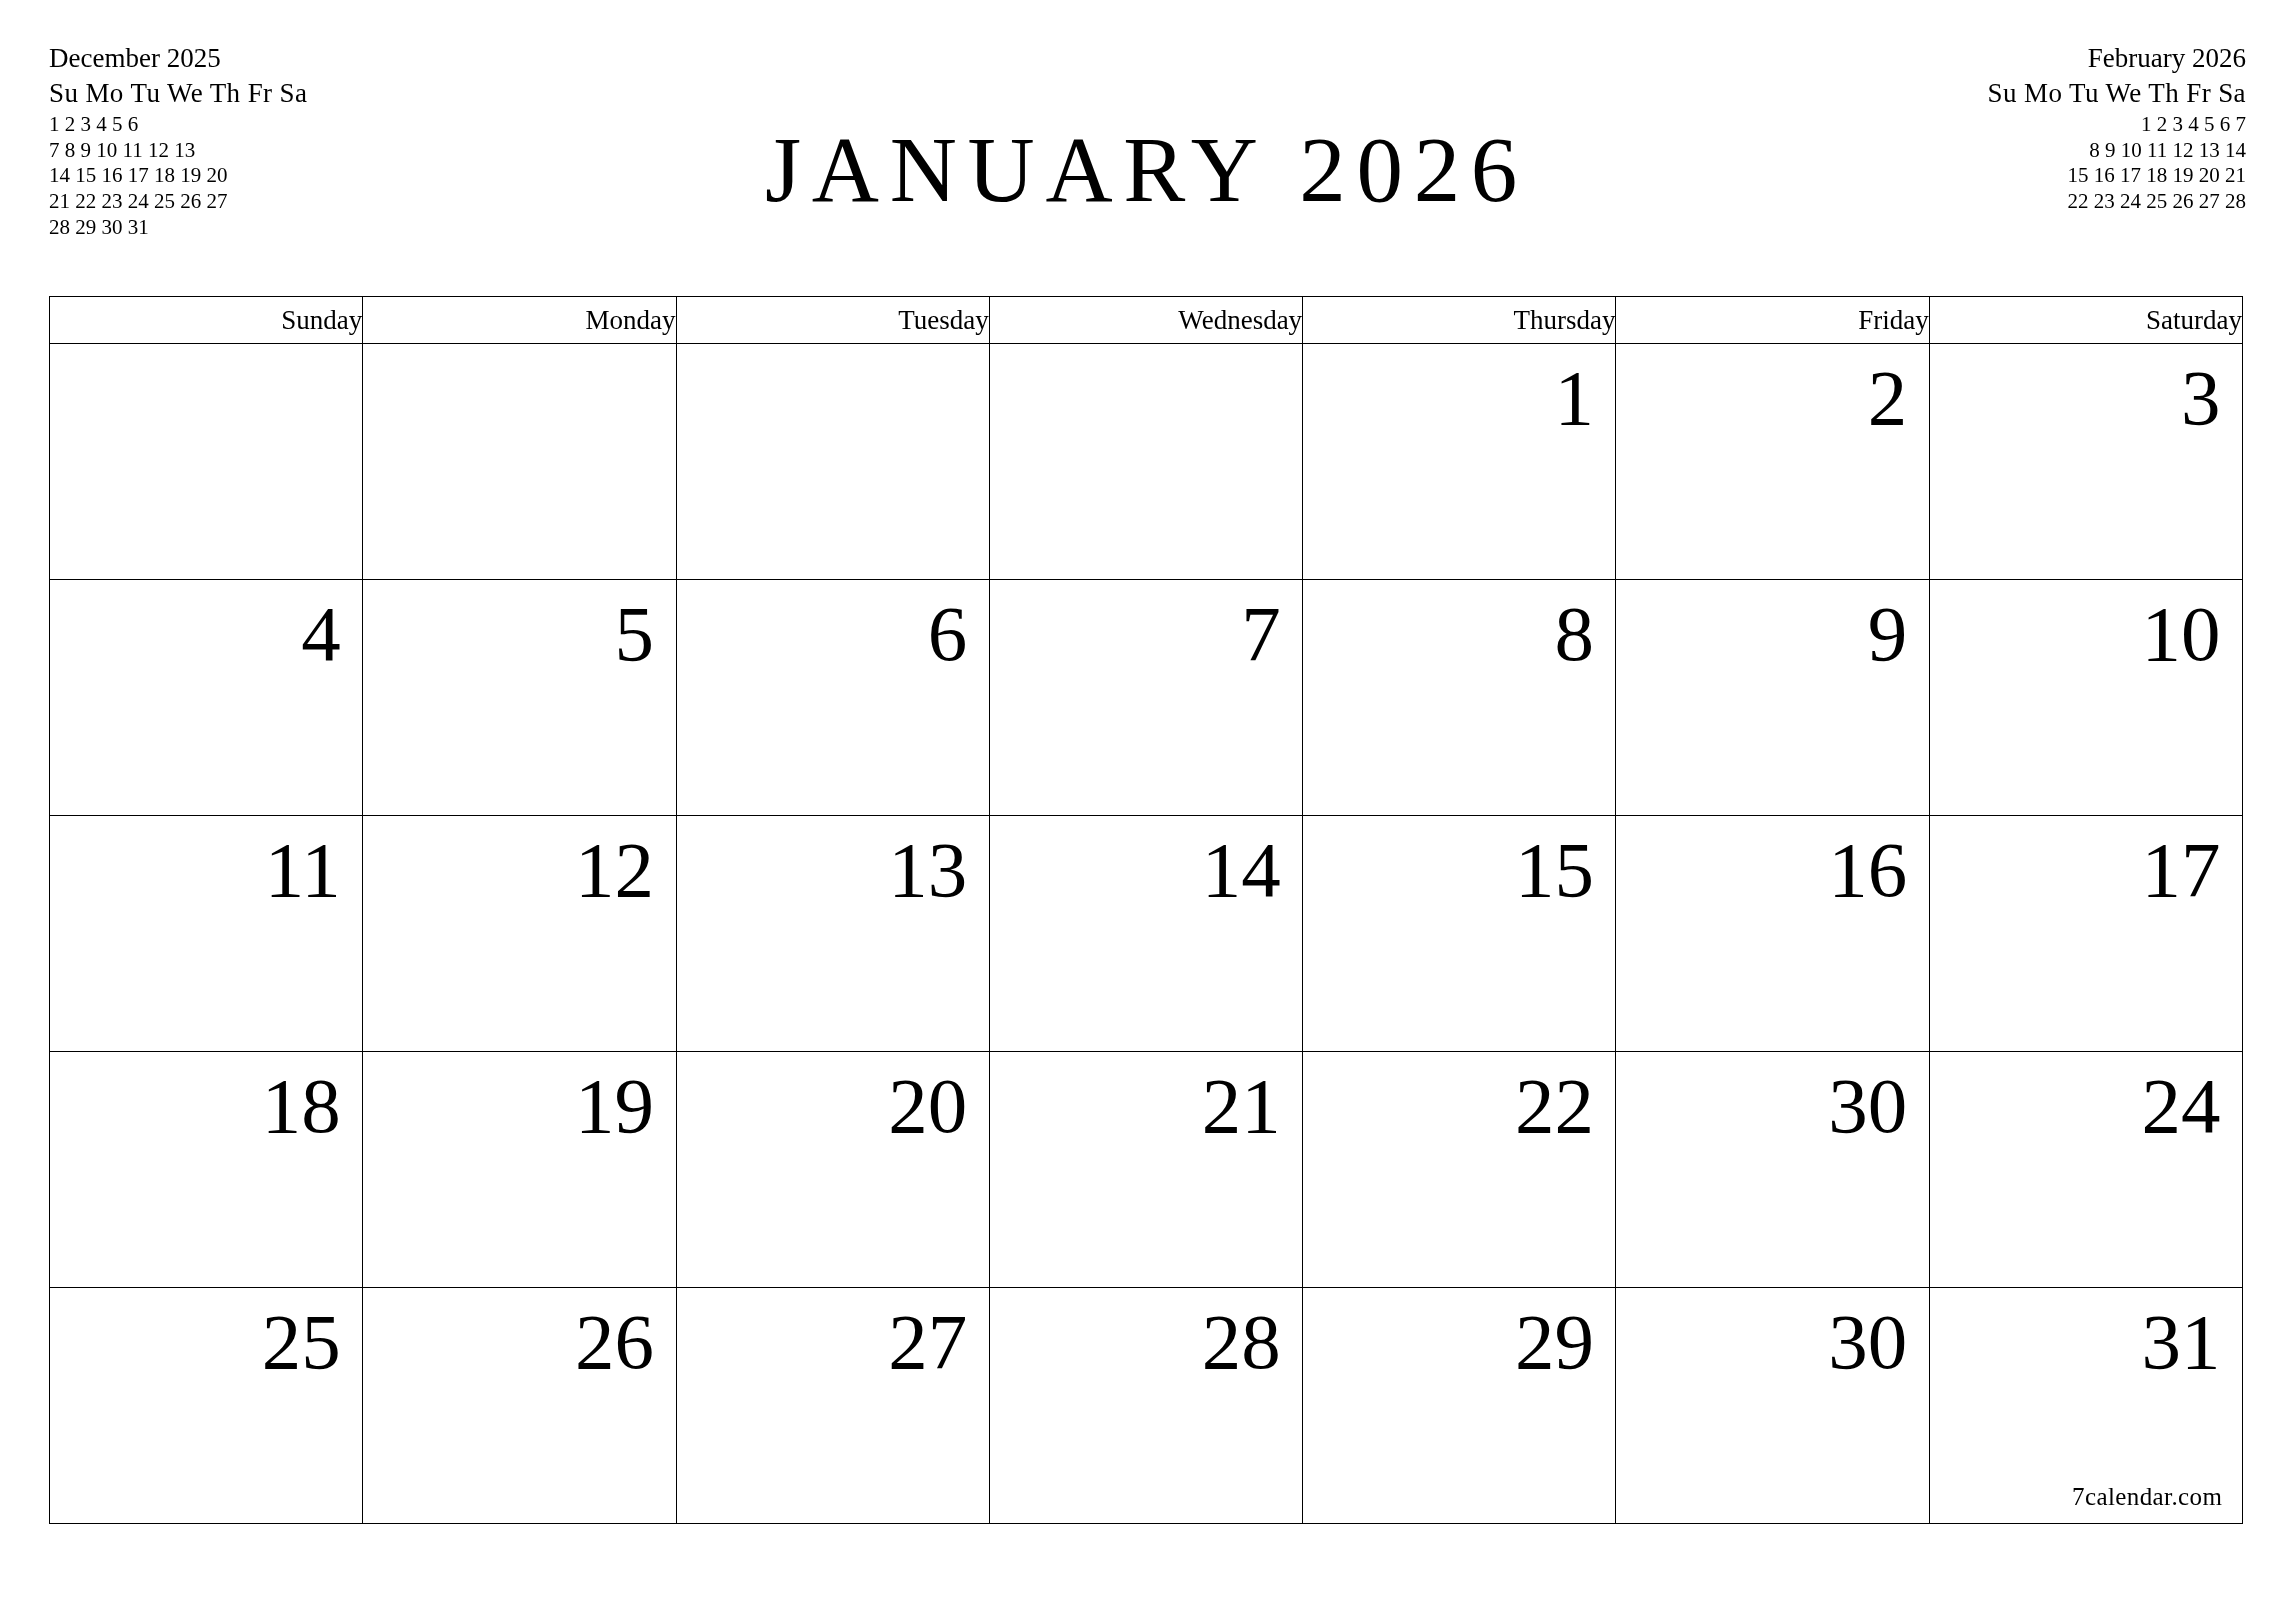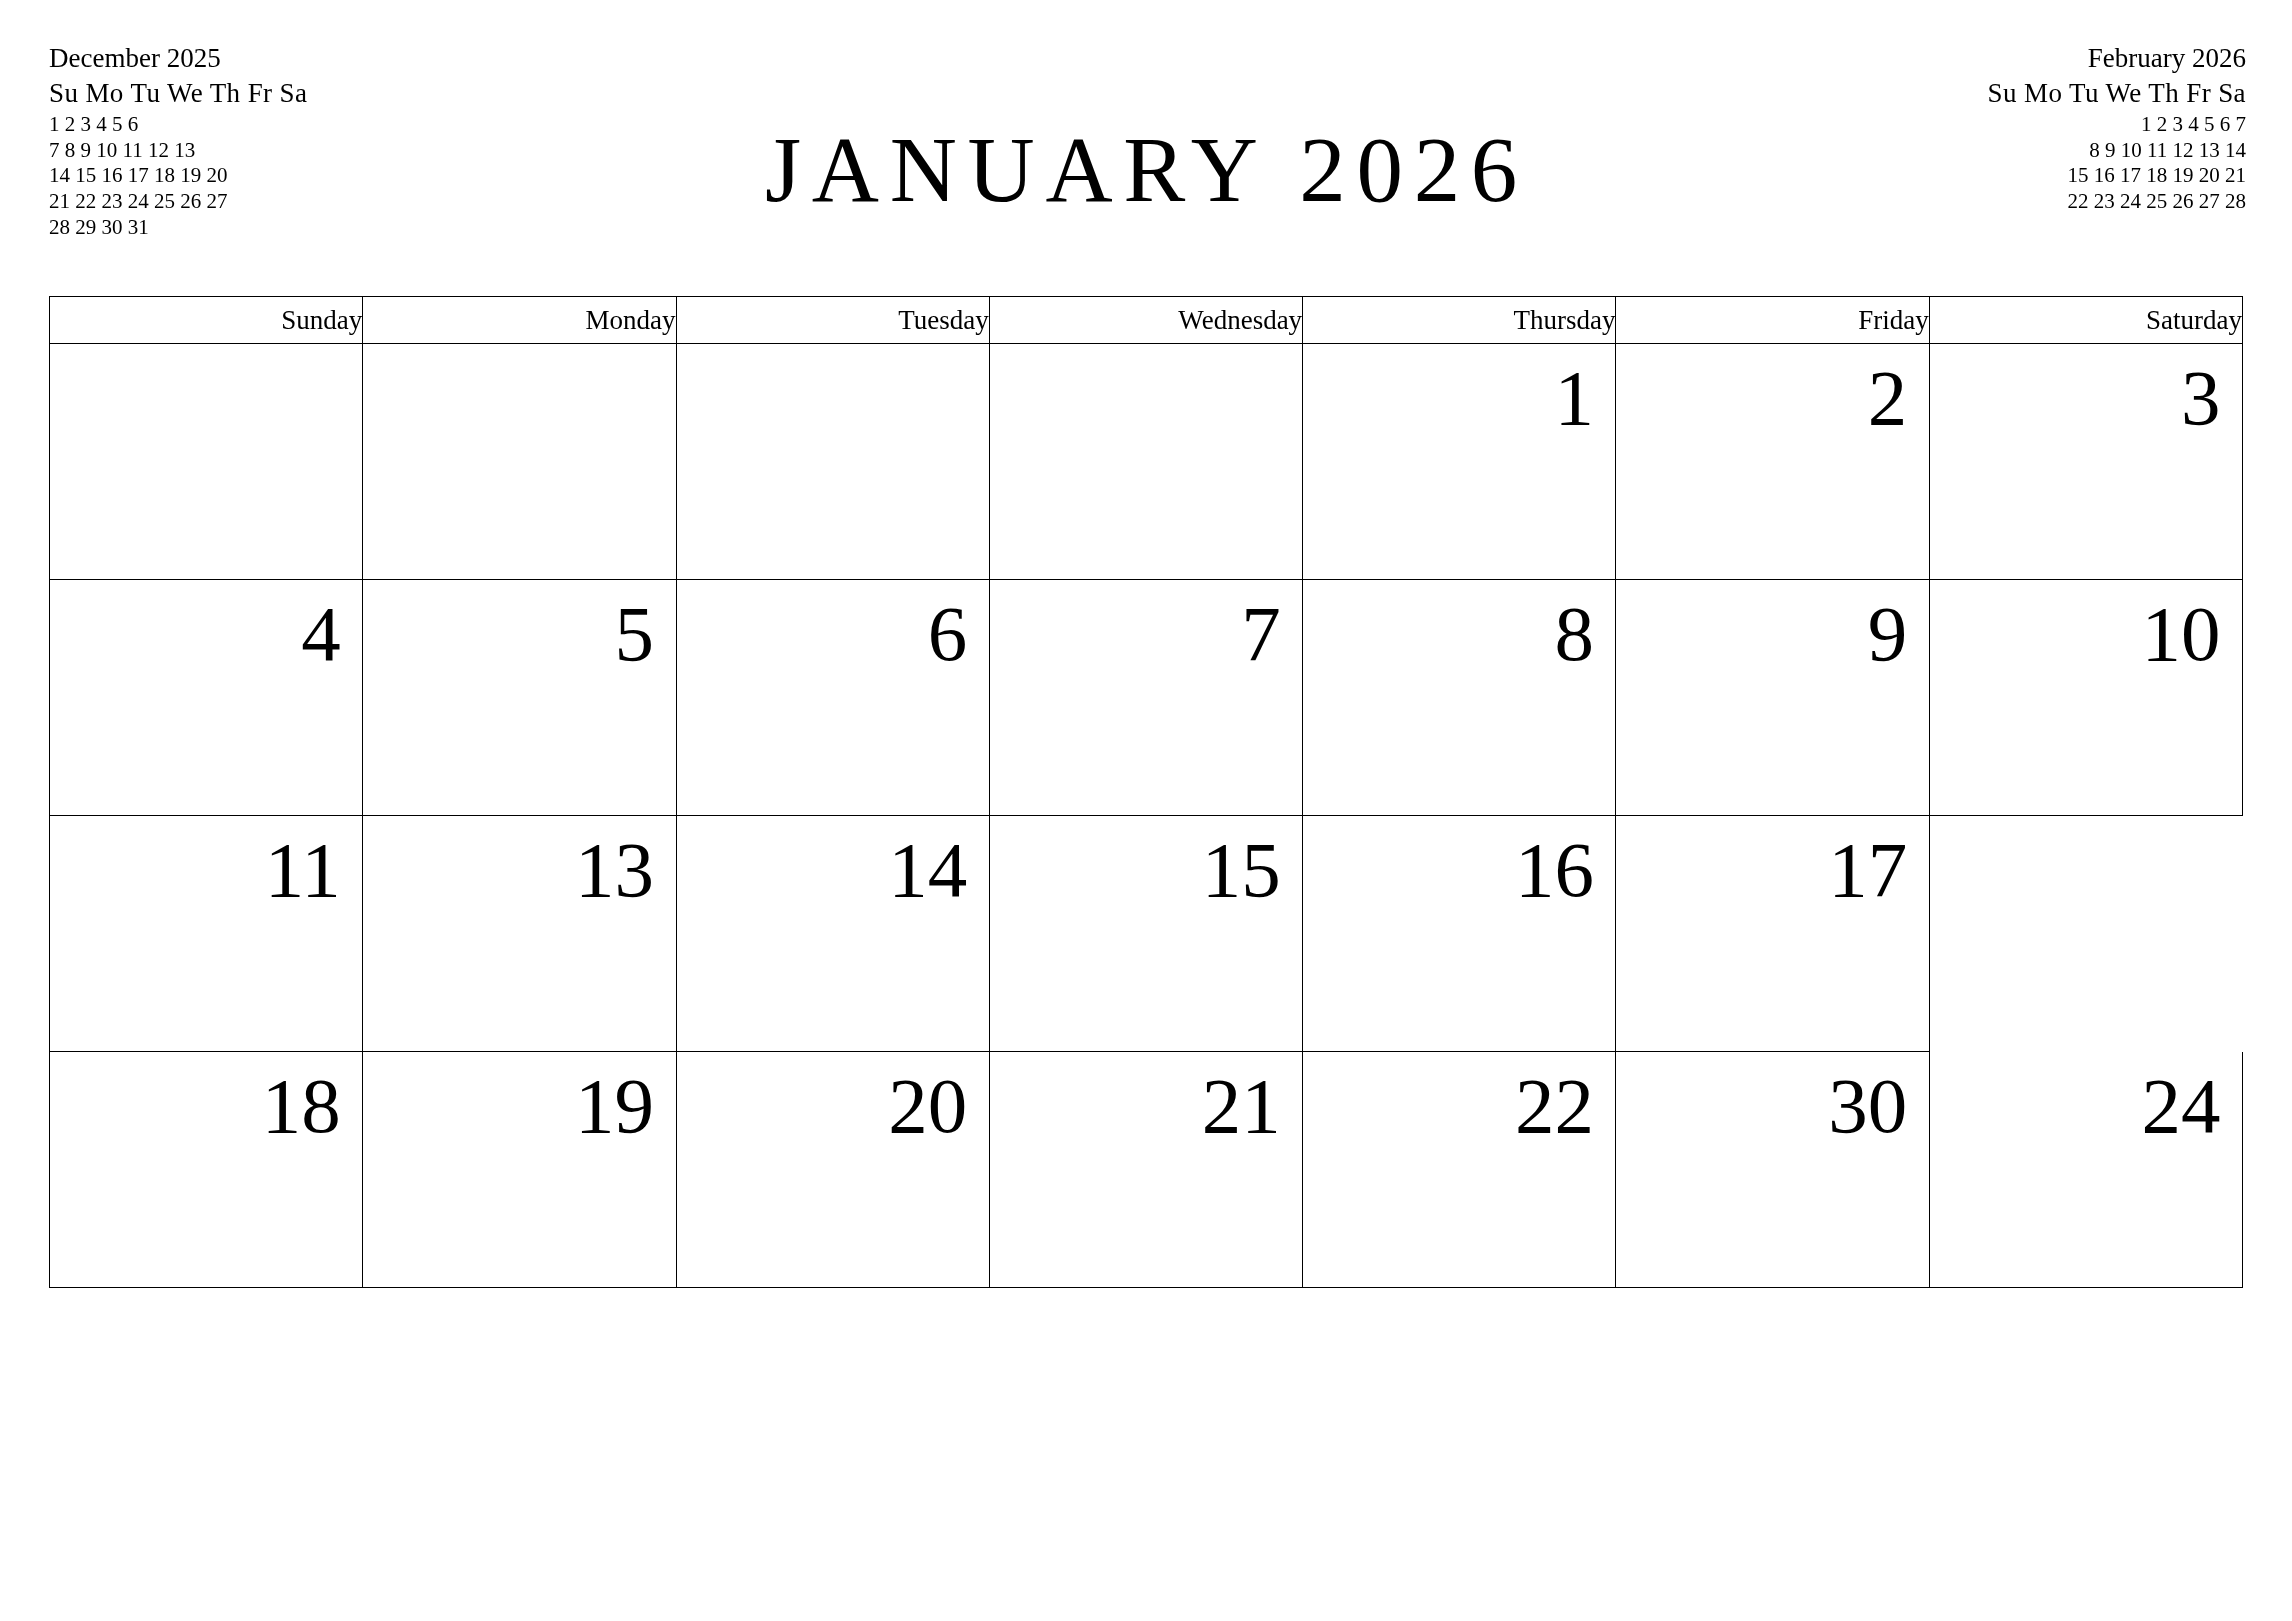--- a/index.html
+++ b/index.html
@@ -204,20 +204,23 @@
       <div class="cell">
           <span class="daynum">10</span>
         </div>
     </div>
 
     <div class="row week-row">
       <div class="cell">
           <span class="daynum">11</span>
         </div>
       <div class="cell">
+          <span class="daynum">12</span>
+        </div>
+      <div class="cell">
           <span class="daynum">13</span>
         </div>
       <div class="cell">
           <span class="daynum">14</span>
         </div>
       <div class="cell">
           <span class="daynum">15</span>
         </div>
       <div class="cell">
           <span class="daynum">16</span>
@@ -244,16 +247,40 @@
           <span class="daynum">22</span>
         </div>
       <div class="cell">
           <span class="daynum">30</span>
         </div>
       <div class="cell">
           <span class="daynum">24</span>
         </div>
     </div>
 
+    <div class="row week-row">
+      <div class="cell">
+          <span class="daynum">25</span>
+        </div>
+      <div class="cell">
+          <span class="daynum">26</span>
+        </div>
+      <div class="cell">
+          <span class="daynum">27</span>
+        </div>
+      <div class="cell">
+          <span class="daynum">28</span>
+        </div>
+      <div class="cell">
+          <span class="daynum">29</span>
+        </div>
+      <div class="cell">
+          <span class="daynum">30</span>
+        </div>
+      <div class="cell">
+        <span class="daynum">31</span>
+        <span class="watermark">7calendar.com</span>
+      </div>
+    </div>
 
   </div>
 </div>
 
 
 </body></html>

